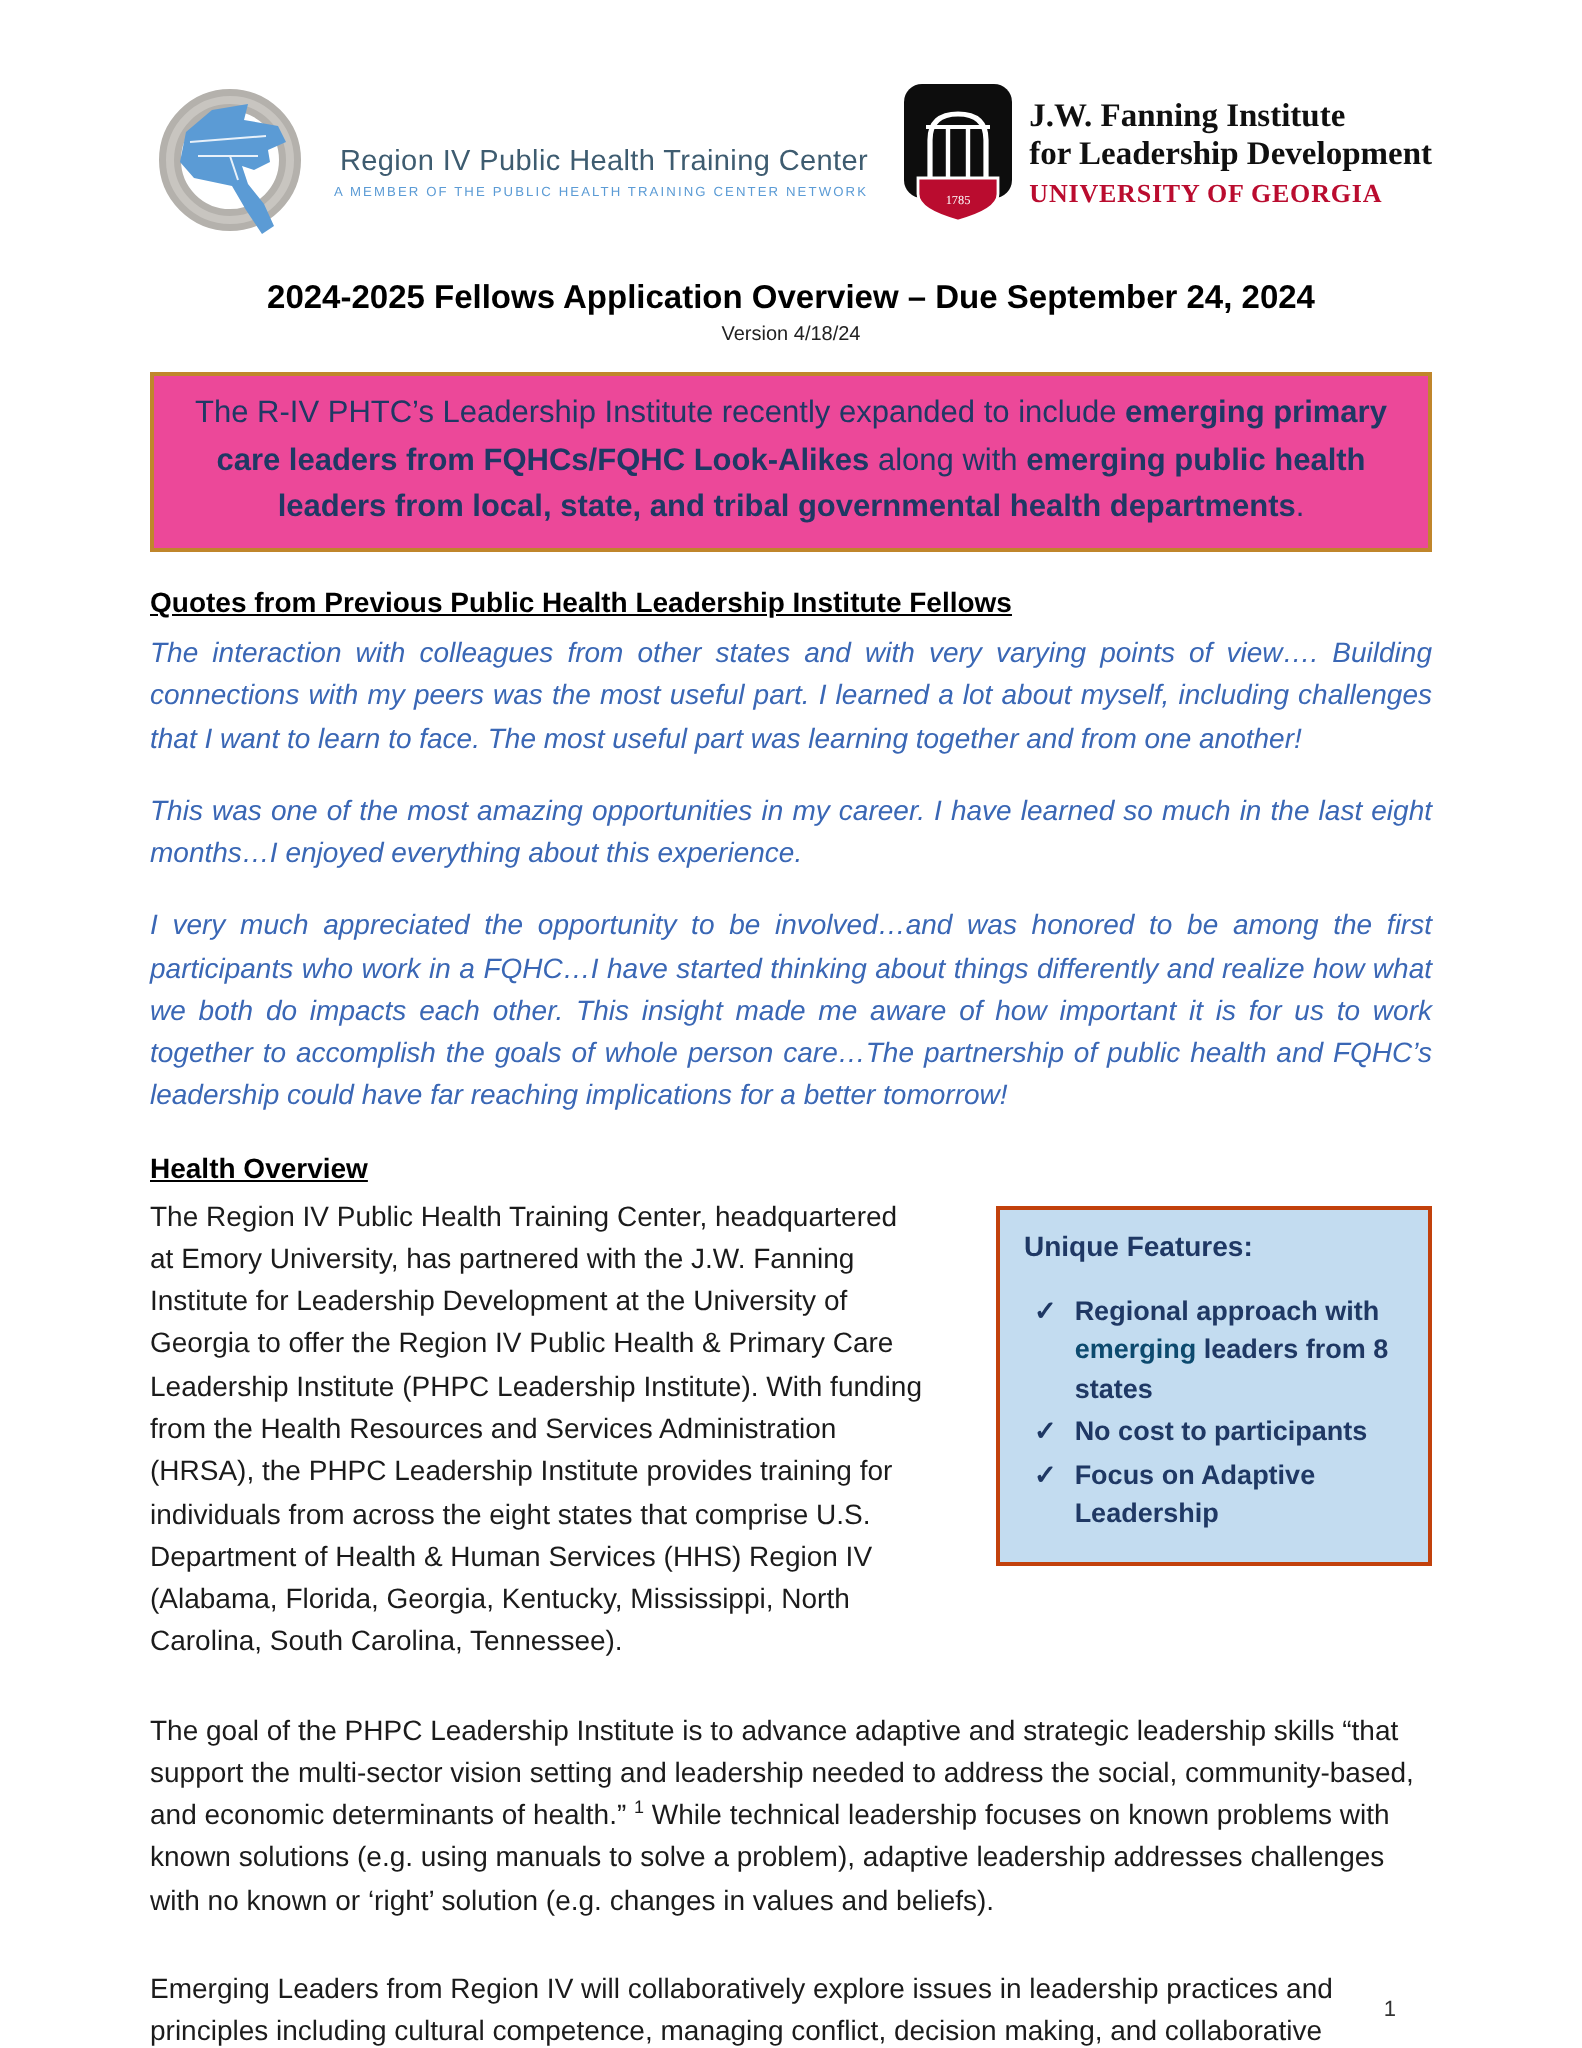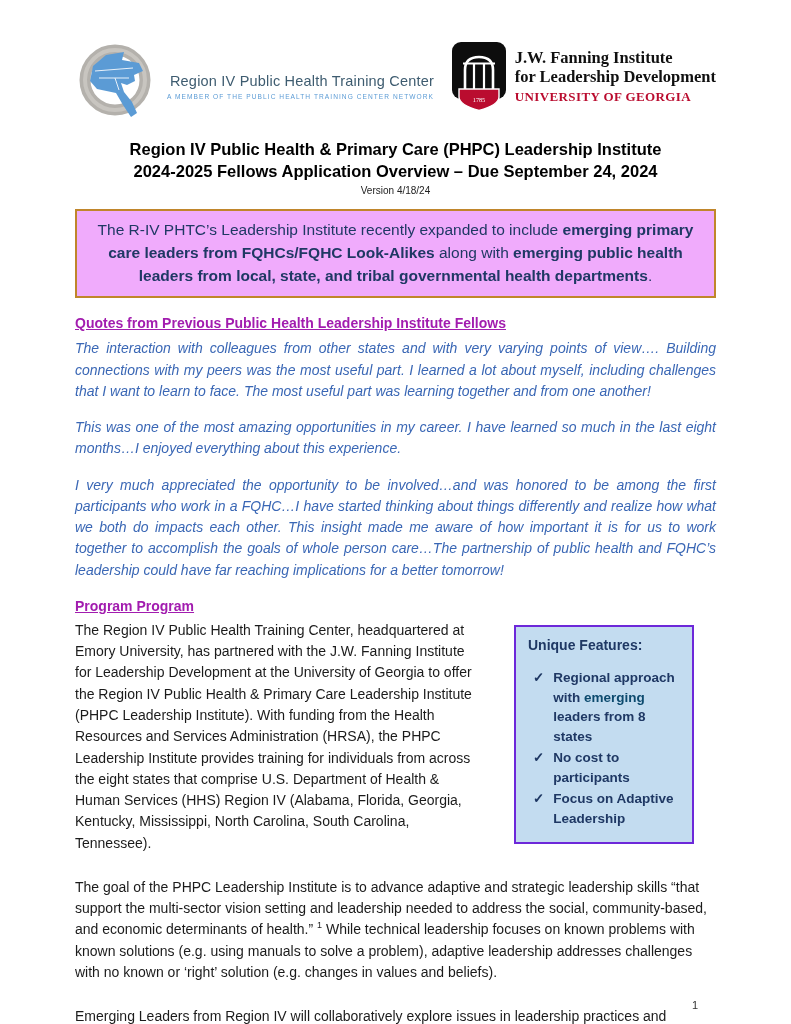--- a/index.html
+++ b/index.html
@@ -28,54 +28,54 @@
   .fanning-l3 { font-size: 13px; color: #ba0c2f; margin-top: 3px; letter-spacing: .4px; }
 
   
   .title-block { text-align: center; margin-top: 16px; }
   .title-line { font-size: 16.5px; font-weight: bold; color: #000; line-height: 1.35; }
   .version-line { font-size: 10px; color: #222; margin-top: 2px; }
 
   
   .hl-box {
     margin-top: 13px;
-    background: #f0abfc;
+    background: #ec4899;
     border: 2px solid #c0862b;
     padding: 7px 16px 9px 16px;
     text-align: center;
     color: #1f3864;
     font-size: 15.5px;
     line-height: 1.5;
   }
   .hl-box .b { font-weight: bold; }
 
   
   .sec-heading {
-    font-size: 14px; font-weight: bold; color: #a21caf;
+    font-size: 14px; font-weight: bold; color: #000000;
     text-decoration: underline;
     margin-top: 17px;
   }
 
   
   .quote {
     color: #3a67b5; font-style: italic;
     font-size: 14px; line-height: 1.52;
     text-align: justify;
     margin-top: 7px;
   }
   .quote + .quote { margin-top: 15px; }
 
   
   .po-row { display: flex; gap: 35px; margin-top: 6px; }
   .po-left { width: 404px; font-size: 14px; line-height: 1.52; }
 
   .uf-box {
-    width: 180px; flex: none;
+    width: 218px; flex: none;
     background: #c3dcf0;
-    border: 2px solid #6d28d9;
+    border: 2px solid #c2410c;
     padding: 10px 12px 14px 12px;
     color: #1f3864;
     align-self: flex-start;
     margin-top: 5px;
   }
   .uf-title { font-weight: bold; font-size: 14px; }
   .uf-list { margin-top: 15px; display: flex; flex-direction: column; gap: 2px; }
   .uf-item { display: flex; gap: 9px; font-weight: bold; font-size: 13.5px; line-height: 1.45; padding-left: 5px; }
   .uf-check { flex: none; }
   .red { color: #0c4a6e; }
@@ -117,35 +117,34 @@
       </svg>
       <div class="fanning-text">
         <div class="fanning-l1">J.W. Fanning Institute</div>
         <div class="fanning-l2">for Leadership Development</div>
         <div class="fanning-l3">UNIVERSITY OF GEORGIA</div>
       </div>
     </div>
   </div>
 
   <div class="title-block">
-    <div class="title-line">Region IV Public Health &amp; Primary Care (PHPC) Leadership Institute</div>
     <div class="title-line">2024-2025 Fellows Application Overview – Due September 24, 2024</div>
     <div class="version-line">Version 4/18/24</div>
   </div>
 
   <div class="hl-box">
     <span>The R-IV PHTC’s Leadership Institute recently expanded to include </span><span class="b">emerging primary care leaders from FQHCs/FQHC Look-Alikes</span><span> along with </span><span class="b">emerging public health leaders from local, state, and tribal governmental health departments</span><span>.</span>
   </div>
 
   <div class="sec-heading">Quotes from Previous Public Health Leadership Institute Fellows</div>
   <p class="quote">The interaction with colleagues from other states and with very varying points of view…. Building connections with my peers was the most useful part. I learned a lot about myself, including challenges that I want to learn to face. The most useful part was learning together and from one another!</p>
   <p class="quote">This was one of the most amazing opportunities in my career. I have learned so much in the last eight months…I enjoyed everything about this experience.</p>
   <p class="quote">I very much appreciated the opportunity to be involved…and was honored to be among the first participants who work in a FQHC…I have started thinking about things differently and realize how what we both do impacts each other. This insight made me aware of how important it is for us to work together to accomplish the goals of whole person care…The partnership of public health and FQHC’s leadership could have far reaching implications for a better tomorrow!</p>
 
-  <div class="sec-heading">Program Program</div>
+  <div class="sec-heading">Health Overview</div>
   <div class="po-row">
     <div class="po-left">The Region IV Public Health Training Center, headquartered at Emory University, has partnered with the J.W. Fanning Institute for Leadership Development at the University of Georgia to offer the Region IV Public Health &amp; Primary Care Leadership Institute (PHPC Leadership Institute). With funding from the Health Resources and Services Administration (HRSA), the PHPC Leadership Institute provides training for individuals from across the eight states that comprise U.S. Department of Health &amp; Human Services (HHS) Region IV (Alabama, Florida, Georgia, Kentucky, Mississippi, North Carolina, South Carolina, Tennessee).</div>
 
     <div class="uf-box">
       <div class="uf-title">Unique Features:</div>
       <div class="uf-list">
         <div class="uf-item">
           <span class="uf-check">✓</span>
           <span><span>Regional approach with </span><span class="red">emerging</span><span> leaders from 8 states</span></span>
         </div>

